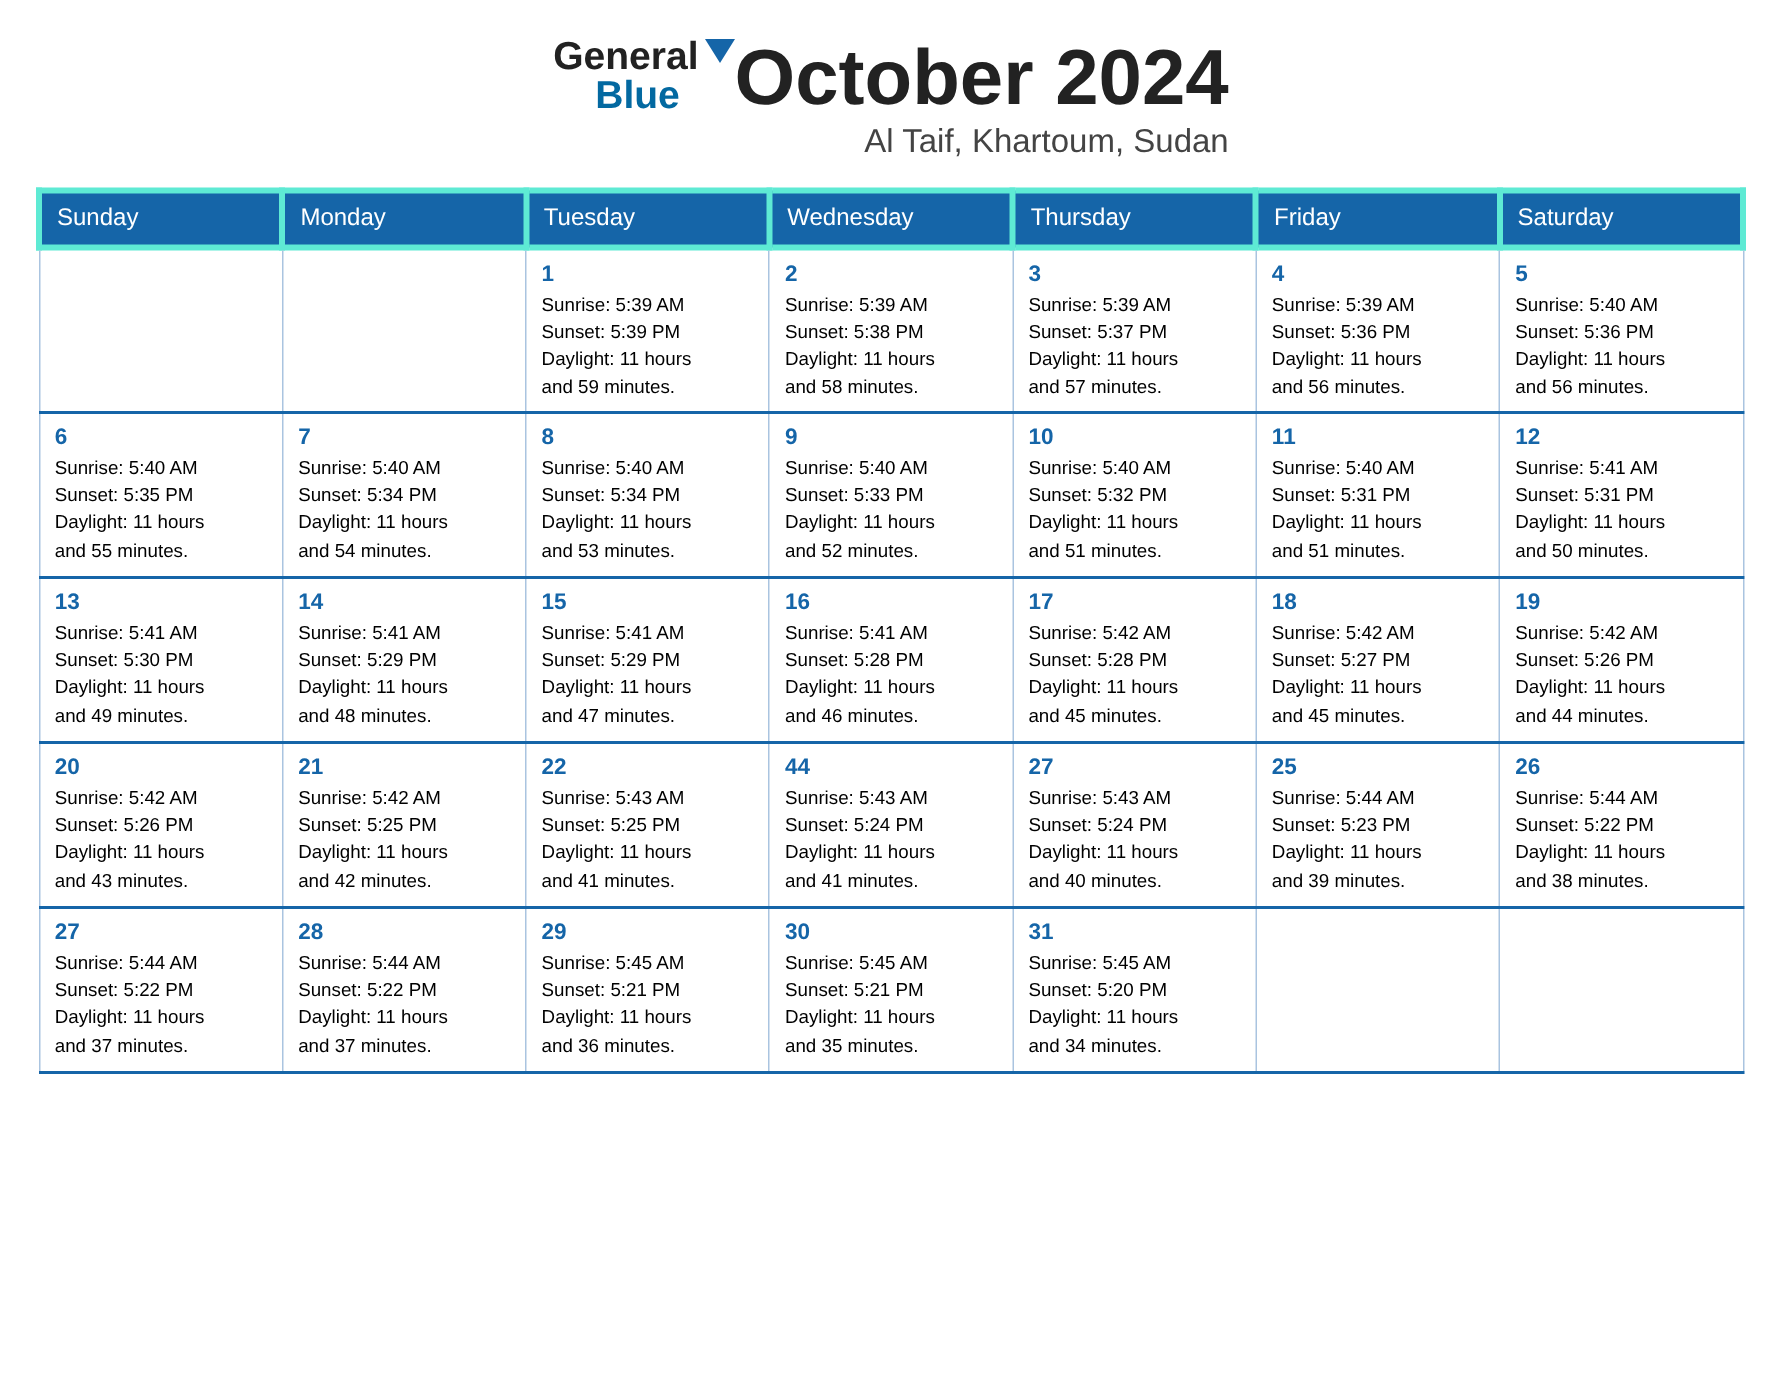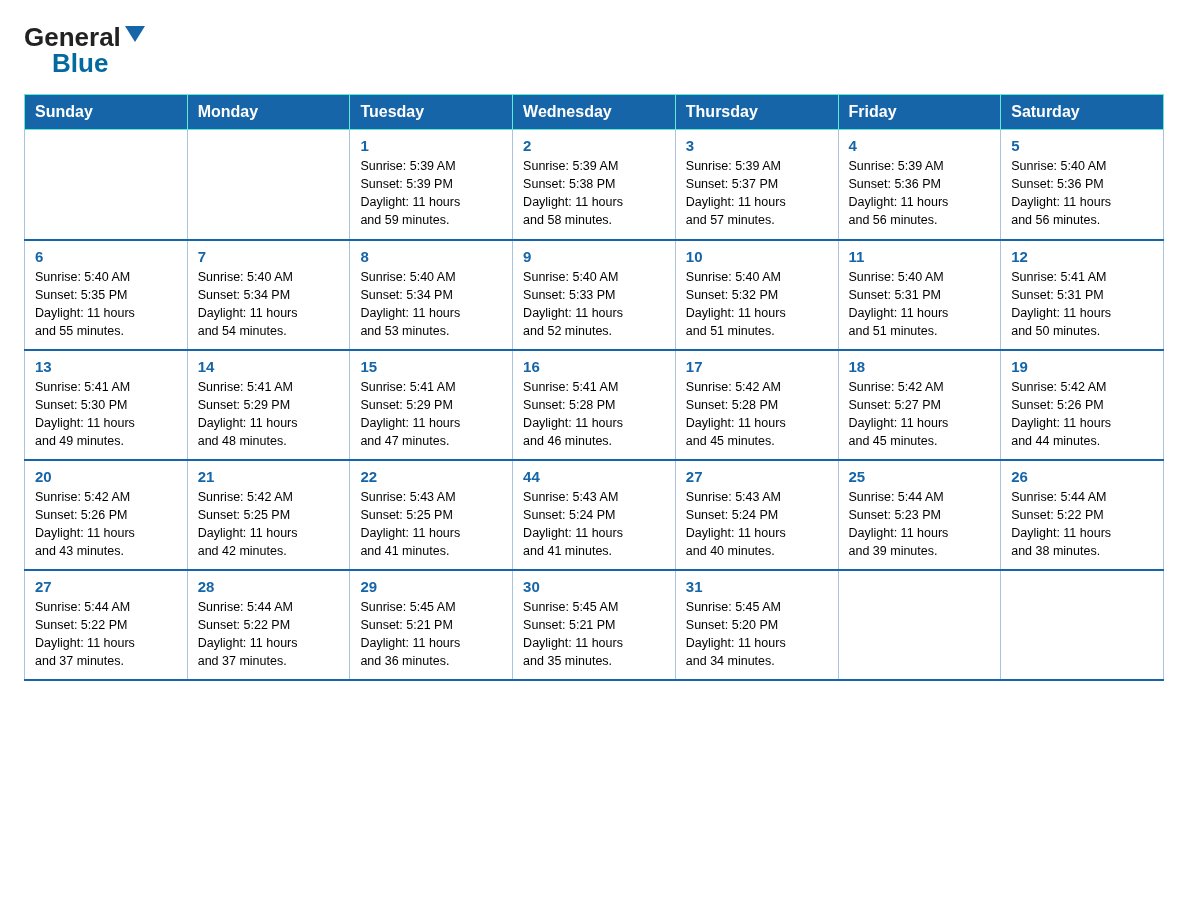--- a/index.html
+++ b/index.html
@@ -4,21 +4,21 @@
   <style>
     * { box-sizing: border-box; margin: 0; padding: 0; }
     body {
       font-family: Arial, sans-serif;
       background: #fff;
       padding: 24px;
       color: #222;
     }
     .header {
       display: flex;
-      justify-content: space-between;
+      justify-content: center;
       align-items: flex-start;
       margin-bottom: 18px;
     }
     .logo {
       display: flex;
       flex-direction: column;
       align-items: flex-start;
     }
     .logo-general {
       font-size: 26px;
@@ -62,24 +62,24 @@
       width: 100%;
       border-collapse: collapse;
       table-layout: fixed;
     }
     thead tr {
       background-color: #1565a8;
     }
     thead th {
       color: #fff;
       font-size: 16px;
-      font-weight: 700;
+      font-weight: 400;
       padding: 8px 10px;
       text-align: left;
-      border: 1px solid #5eead4;
+      border: 4px solid #5eead4;
     }
     tbody td {
       vertical-align: top;
       border: 1px solid #aac4e0;
       padding: 7px 10px;
       font-size: 13px;
       color: #222;
       min-height: 90px;
       height: 110px;
     }
@@ -105,20 +105,24 @@
 </head>
 <body>
 
 <div class="header">
   <div class="logo">
     <div style="display:flex;align-items:center;">
       <span class="logo-general">General</span>
       <span class="logo-triangle"></span>
     </div>
     <span class="logo-blue">Blue</span>
+  </div>
+  <div class="title-block">
+    <div class="calendar-title">October 2024</div>
+    <div class="calendar-subtitle">Al Taif, Khartoum, Sudan</div>
   </div>
 </div>
 
 <table>
   <thead>
     <tr>
     <th>Sunday</th>
         <th>Monday</th>
         <th>Tuesday</th>
         <th>Wednesday</th>

